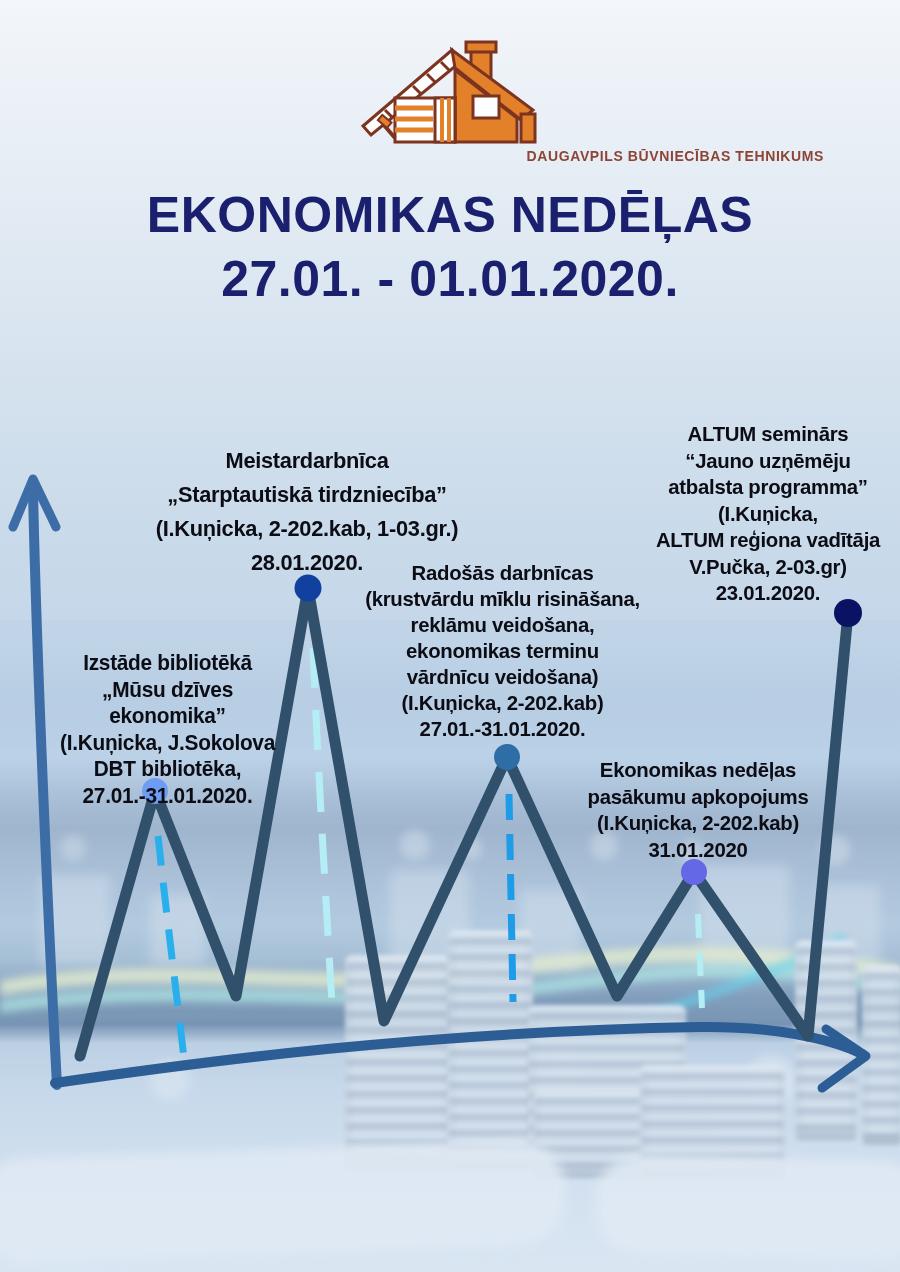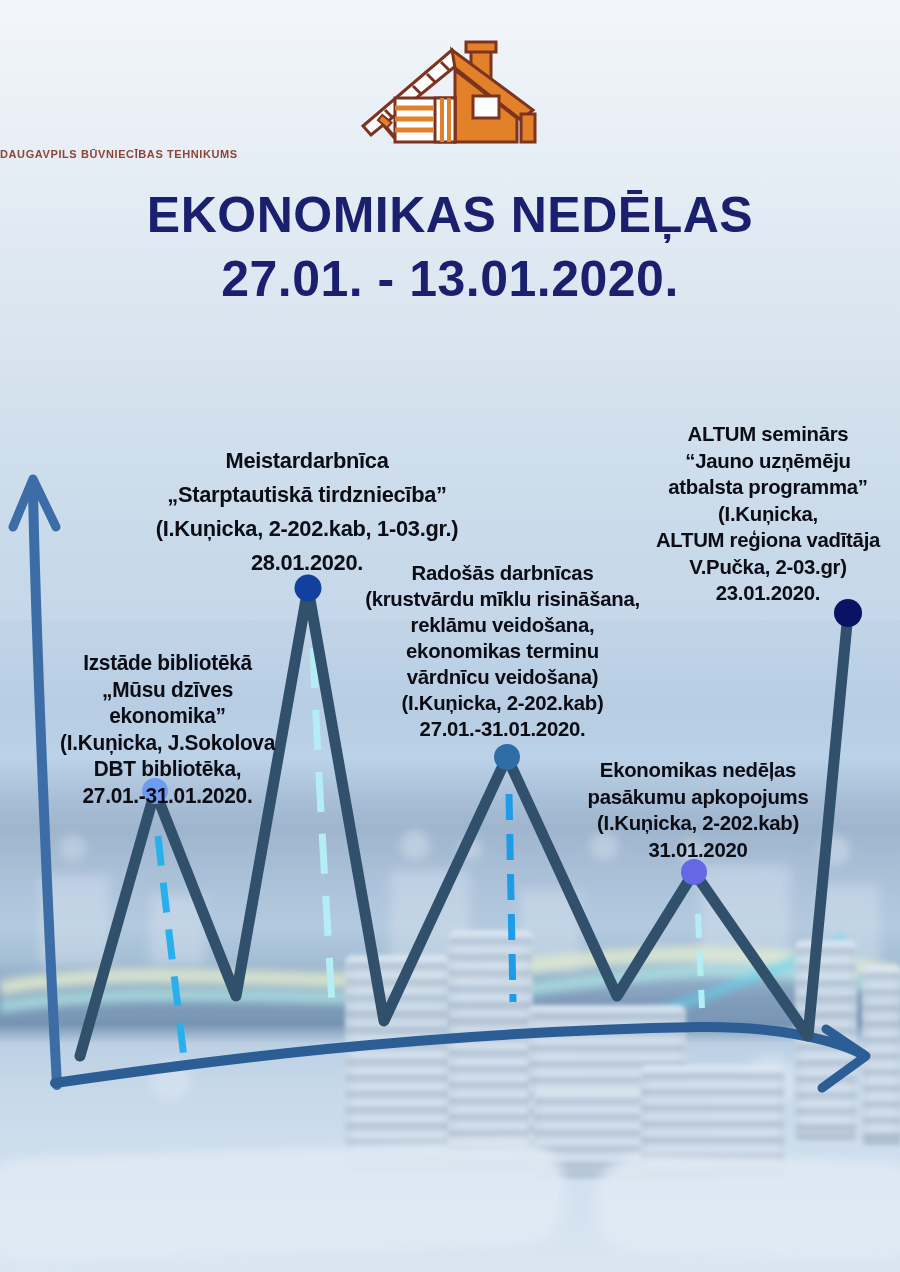--- a/index.html
+++ b/index.html
@@ -22,22 +22,22 @@
   .bokeh{position:absolute;border-radius:50%;background:#f2f7fb;filter:blur(5px);}
   .waves{position:absolute;left:0;top:300px;width:900px;height:160px;filter:blur(4px);}
   .coin{position:absolute;filter:blur(2px);opacity:.92;border-radius:8px 8px 4px 4px;
     background:repeating-linear-gradient(180deg,#dfe8f0 0px,#dfe8f0 8px,#a9b8c8 8px,#11px,#c6d2de 11px,#c6d2de 16px);
     background:repeating-linear-gradient(180deg,#dfe8f0 0px,#dfe8f0 8px,#a9b8c8 9px,#c6d2de 12px,#c6d2de 16px);
     box-shadow:inset 0 4px 6px #eef4f9, inset 0 -6px 10px rgba(90,110,135,.45);}
   .book{position:absolute;background:#eef4fa;filter:blur(6px);opacity:.9;}
   .tint{position:absolute;left:0;top:0;width:100%;height:100%;background:rgba(160,190,220,.18);}
   
   .logo-wrap{position:absolute;left:0;top:38px;width:900px;text-align:center;}
-  .school-name{position:absolute;left:0;top:148px;width:824px;text-align:left;
-    font-size:11px;font-weight:bold;letter-spacing:.6px;color:#8c4535;}
+  .school-name{position:absolute;left:0;top:148px;width:824px;text-align:right;
+    font-size:14px;font-weight:bold;letter-spacing:.6px;color:#8c4535;}
   
   .title{position:absolute;left:0;top:183px;width:900px;text-align:center;
     color:#1a1f6e;font-weight:bold;font-size:50px;line-height:64px;letter-spacing:.5px;}
   
   .chart{position:absolute;left:0;top:0;width:900px;height:1272px;}
   
   .event-text{position:absolute;margin:0;text-align:center;color:#0c0c14;font-weight:bold;
     font-size:21px;line-height:26.5px;white-space:pre-line;letter-spacing:-0.3px;transform:scale(.97,1);}
   .ev-izstade{left:40px;top:650px;width:255px;font-size:21.5px;}
   .ev-meistar{left:140px;top:444px;width:334px;font-size:22.5px;line-height:34px;}
@@ -140,21 +140,21 @@
       <line x1="94" y1="60" x2="94" y2="104" stroke="#e2812a" stroke-width="4"></line>
 
       <line x1="28" y1="86" x2="40" y2="100" stroke="#7c331f" stroke-width="4"></line>
       <rect x="24" y="80" width="12" height="7" fill="#e2812a" stroke="#7c331f" stroke-width="2" transform="rotate(40 30 83)"></rect>
     </svg>
   </div>
   <div class="school-name">DAUGAVPILS BŪVNIECĪBAS TEHNIKUMS</div>
 
   <div class="title">
     <div>EKONOMIKAS NEDĒĻAS</div>
-    <div>27.01. - 13.01.2020.</div>
+    <div>27.01. - 01.01.2020.</div>
   </div>
 
   <p class="event-text ev-izstade">Izstāde bibliotēkā
 „Mūsu dzīves ekonomika”
 (I.Kuņicka, J.Sokolova
 DBT bibliotēka,
 27.01.-31.01.2020.</p>
   <p class="event-text ev-meistar">Meistardarbnīca
 „Starptautiskā tirdzniecība”
 (I.Kuņicka, 2-202.kab, 1-03.gr.)

